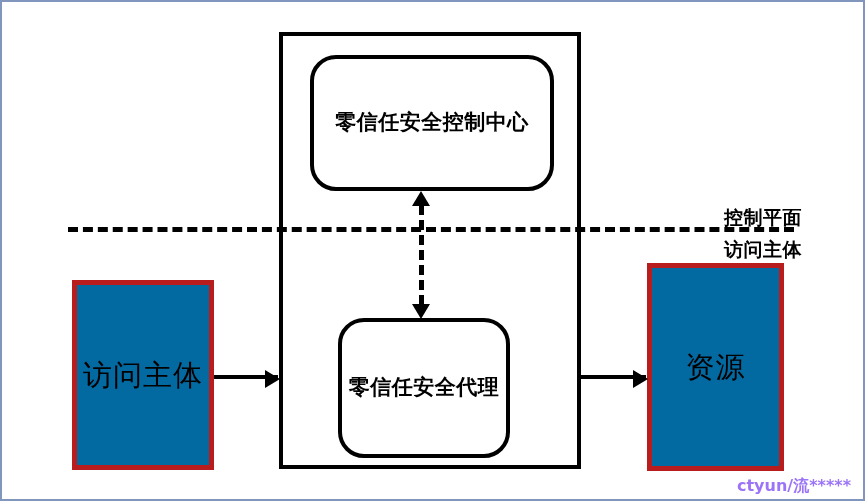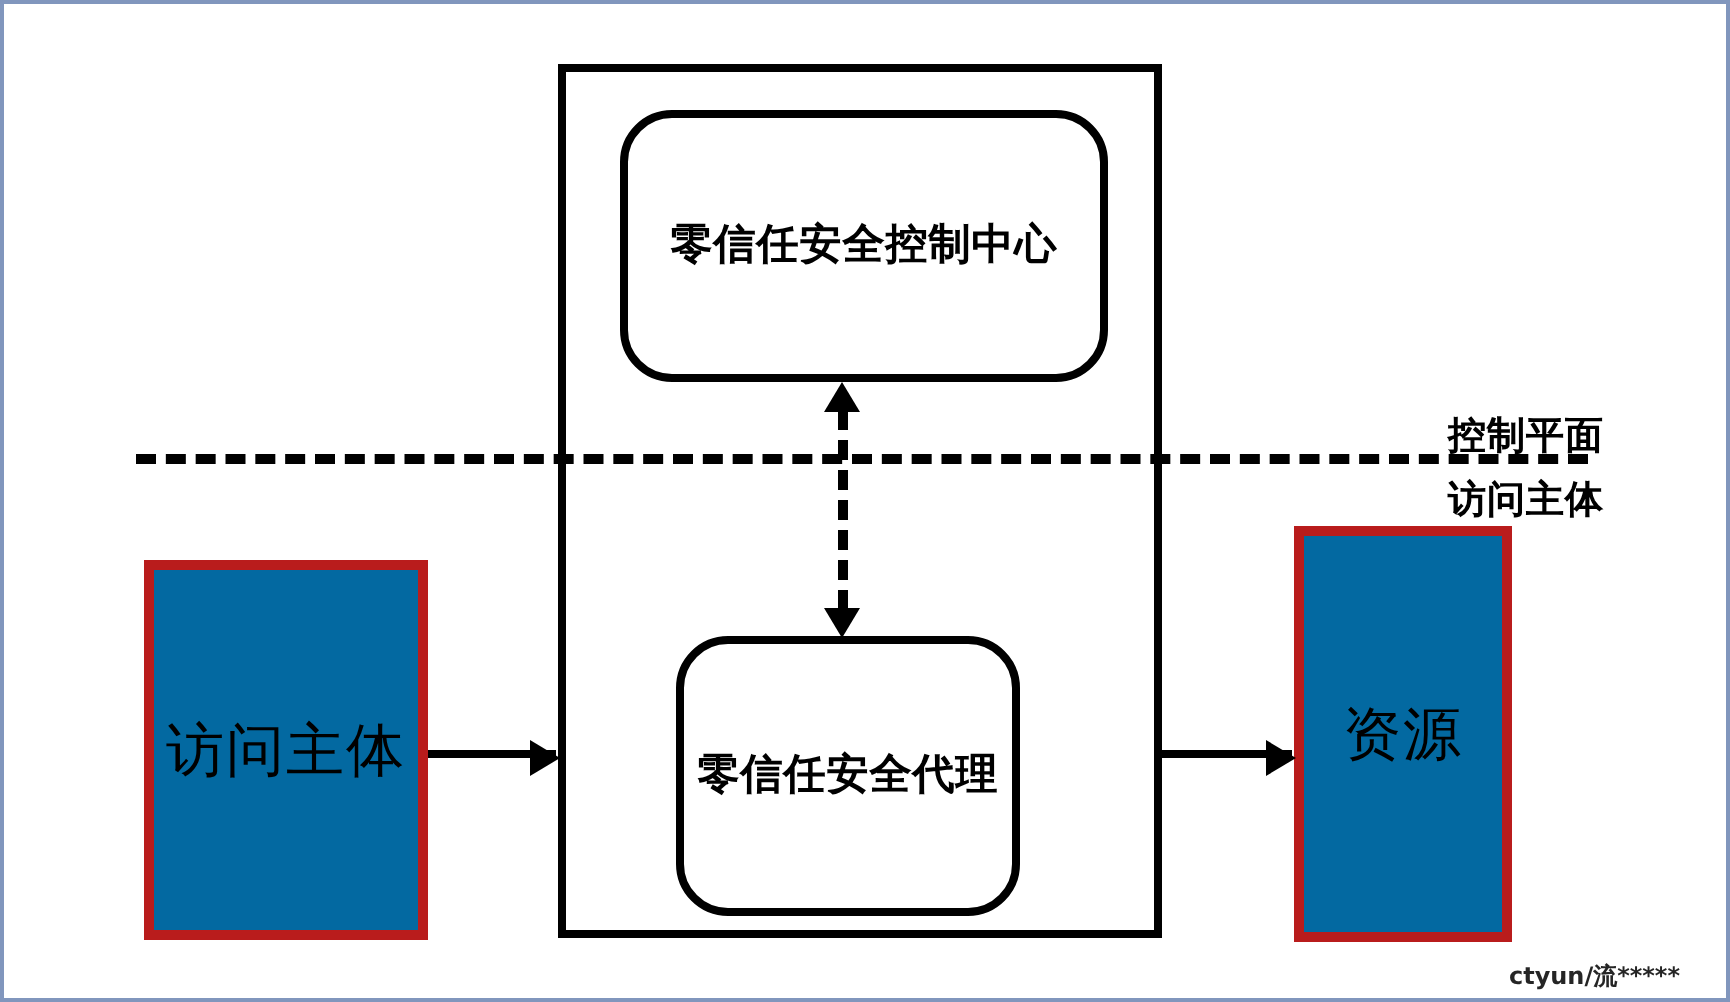--- a/index.html
+++ b/index.html
@@ -71,21 +71,21 @@
   }
   #access-subject {
     left: 70px;
     top: 278px;
     width: 142px;
     height: 190px;
   }
   #resource {
     left: 645px;
     top: 261px;
-    width: 109px;
+    width: 137px;
     height: 208px;
   }
   .plain-label {
     font-size: 29px;
     font-weight: normal;
     color: #000000;
     letter-spacing: 1px;
     line-height: 1.2;
   }
   
@@ -172,25 +172,25 @@
     left: 722px;
     top: 203px;
   }
   #label-data-plane {
     left: 722px;
     top: 235px;
   }
   
   #watermark {
     position: absolute;
-    right: 23px;
+    right: 12px;
     bottom: 2px;
-    font-size: 12px;
+    font-size: 16px;
     font-weight: bold;
-    color: #000000;
+    color: #8b5cf6;
     opacity: 0.85;
     letter-spacing: 0px;
     white-space: nowrap;
   }
 </style>
 </head>
 <body>
 
 <div id="canvas">
 

